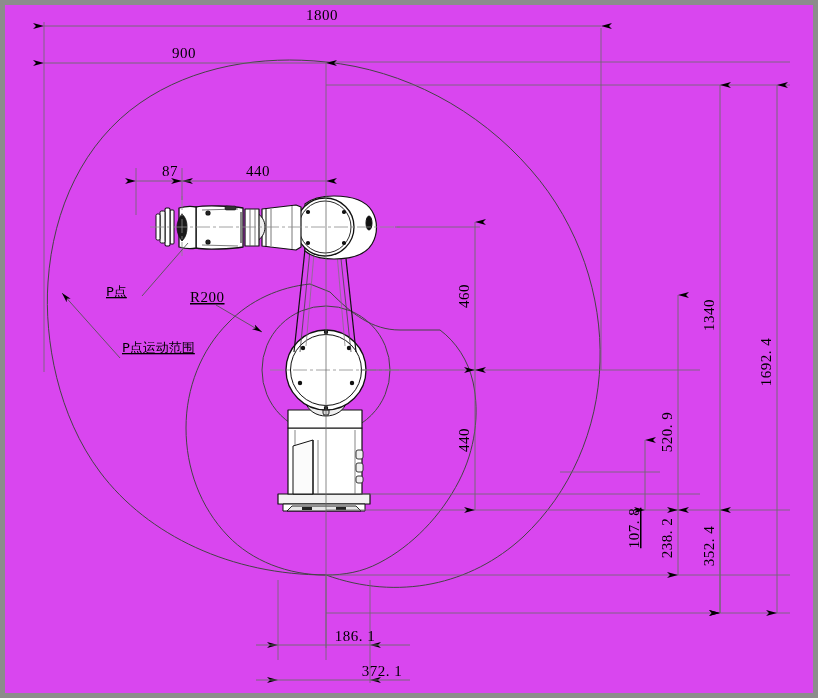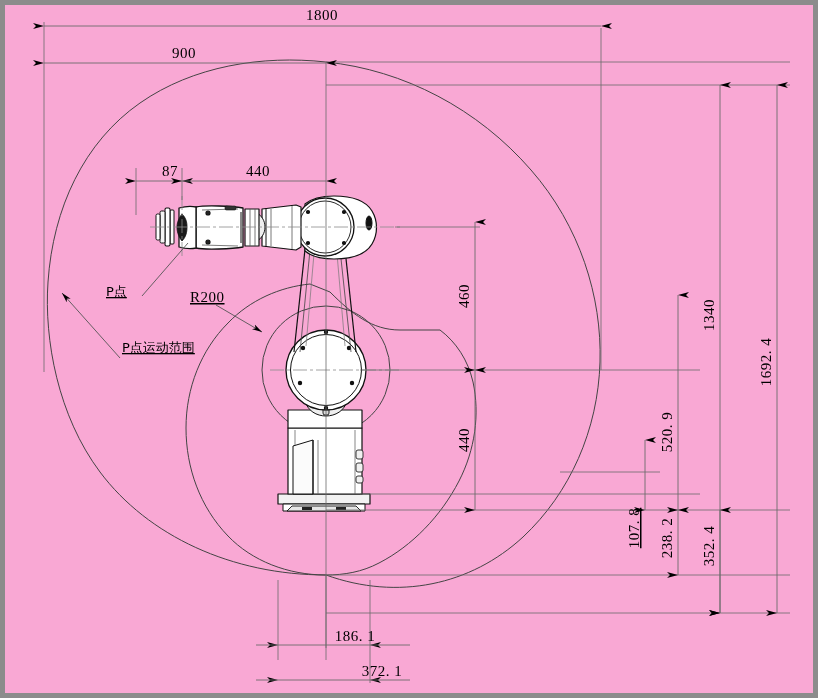--- a/index.html
+++ b/index.html
@@ -7,21 +7,21 @@
     padding: 0;
     background: #ffffff;
   }
   body {
     font-family: "Liberation Serif", serif;
   }
   #page {
     position: relative;
     width: 818px;
     height: 698px;
-    background: #f9a8d4;
+    background: #d946ef;
     overflow: hidden;
   }
   #frame-border {
     position: absolute;
     left: 0; top: 0;
     width: 818px;
     height: 698px;
     box-sizing: border-box;
     border: 5px solid #8c8c8c;
     pointer-events: none;

